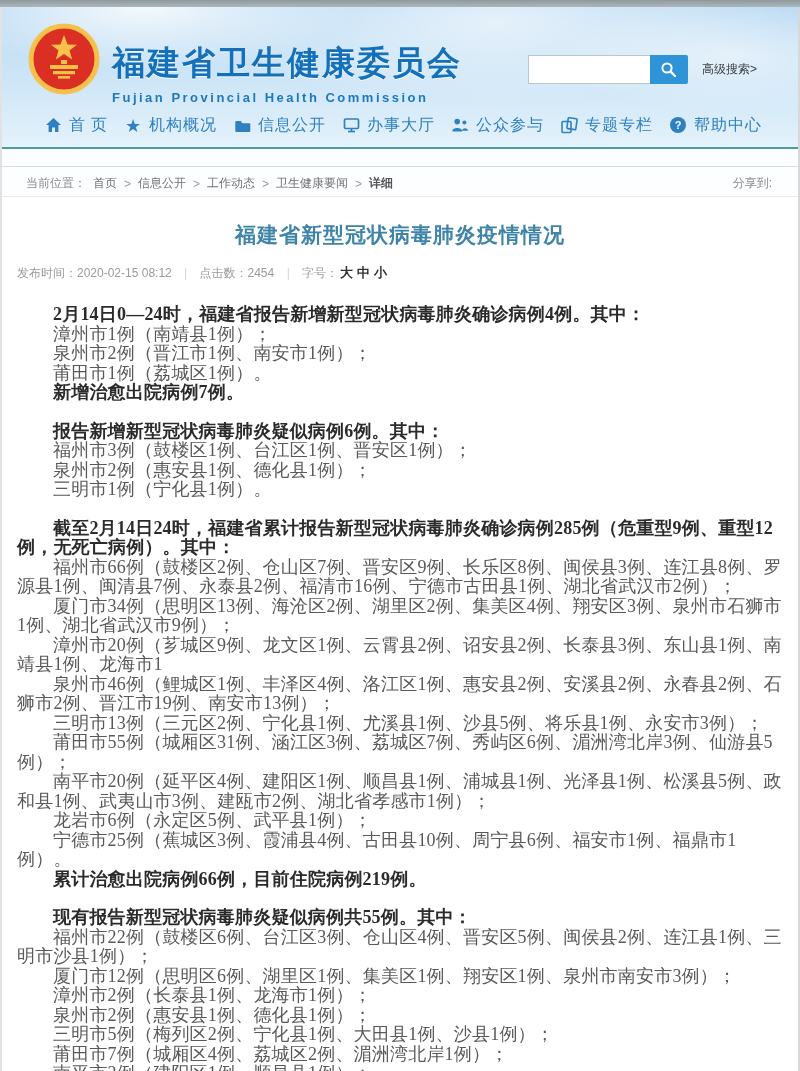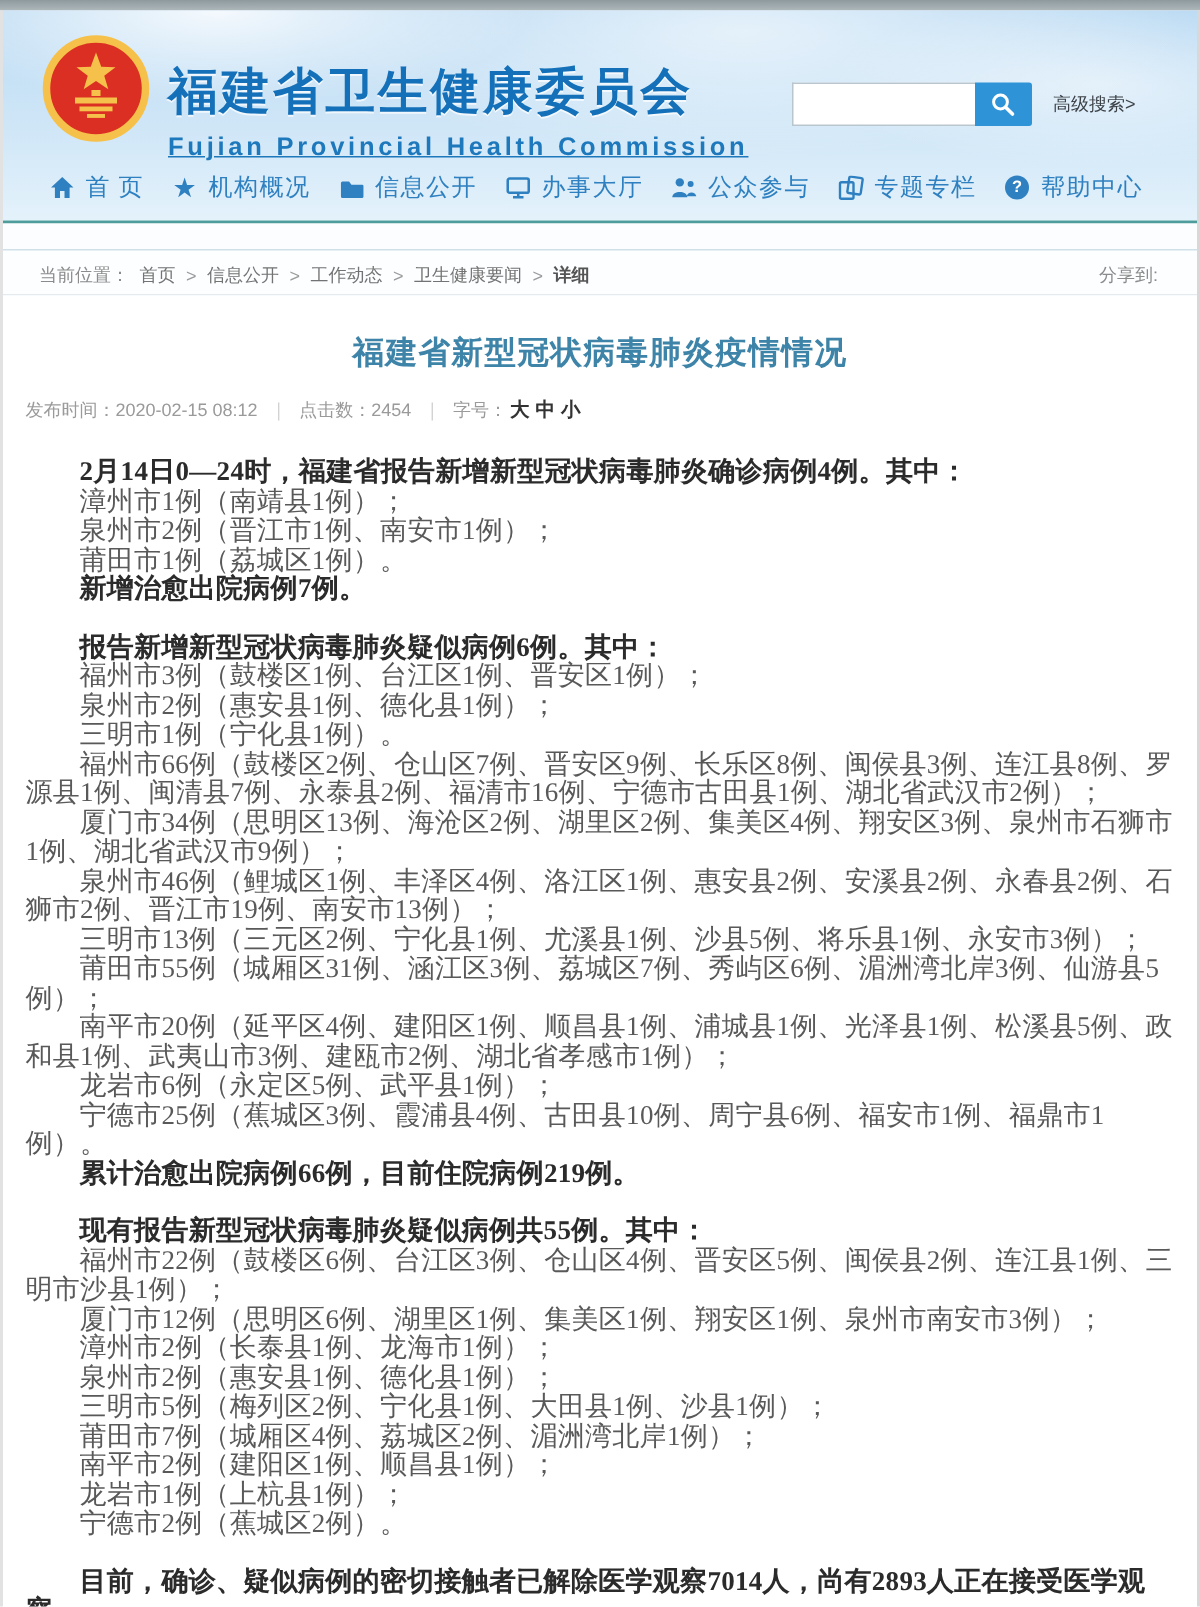--- a/index.html
+++ b/index.html
@@ -25,35 +25,35 @@
   .logo-row { display:flex; align-items:center; padding:12px 20px 4px 26px; height:96px; position:relative; }
   .emblem { width:72px; height:72px; flex:0 0 72px; }
   .org-titles { margin-left:12px; }
   .org-cn {
     font-size:33px; font-weight:bold; color:#1470b8; letter-spacing:2px;
     text-shadow:0 1px 0 rgba(255,255,255,.7);
     margin-top:28px;
   }
   .org-en {
     font-family:"Liberation Sans","DejaVu Sans",sans-serif;
-    font-size:17px; font-weight:bold; color:#1e78bc; letter-spacing:2.5px; margin-top:4px;text-decoration:underline;
+    font-size:13px; font-weight:bold; color:#1e78bc; letter-spacing:2.5px; margin-top:4px;
   }
   .search-area { position:absolute; right:41px; top:48px; display:flex; align-items:center; }
   .search-input {
     width:122px; height:29px; border:1px solid #b9c6cd; border-right:none;
     background:#ffffff; outline:none; padding:0 6px; font-size:13px;
   }
   .search-btn {
     width:38px; height:29px; background:#2f93d8; border:none; cursor:pointer;
     display:flex; align-items:center; justify-content:center; border-radius:0 2px 2px 0;
   }
   .adv-search { font-size:12px; color:#3c4146; margin-left:14px; cursor:pointer; font-family:"Liberation Sans",sans-serif; }
 
   
-  .nav { display:flex; justify-content:space-between; padding:0 36px 0 30px; height:44px; }
+  .nav { display:flex; justify-content:space-between; padding:0 36px 0 30px; height:44px;margin-left:12px; }
   .nav-item { display:flex; align-items:center; gap:7px; cursor:pointer; }
   .nav-item .ni { width:18px; height:17px; display:inline-flex; align-items:center; justify-content:center; }
   .nav-item svg { display:block; }
   .nav-label { font-size:16px; color:#2e80c0; letter-spacing:1px; }
   .star-glyph { color:#2e80c0; font-size:18px; line-height:17px; font-family:"DejaVu Sans",sans-serif; }
   .help-circle {
     width:16px; height:16px; border-radius:50%; background:#2e80c0; color:#fff;
     font:bold 11px/16px "Liberation Sans",sans-serif; text-align:center; display:inline-block;
   }
 
@@ -213,22 +213,24 @@
     <div class="article-body">
         <p class="para bold">2月14日0—24时，福建省报告新增新型冠状病毒肺炎确诊病例4例。其中：</p>
         <p class="para">漳州市1例（南靖县1例）；</p>
         <p class="para">泉州市2例（晋江市1例、南安市1例）；</p>
         <p class="para">莆田市1例（荔城区1例）。</p>
         <p class="para bold">新增治愈出院病例7例。</p>
         <p class="para bold gap">报告新增新型冠状病毒肺炎疑似病例6例。其中：</p>
         <p class="para">福州市3例（鼓楼区1例、台江区1例、晋安区1例）；</p>
         <p class="para">泉州市2例（惠安县1例、德化县1例）；</p>
         <p class="para">三明市1例（宁化县1例）。</p>
+        <p class="para bold gap">截至2月14日24时，福建省累计报告新型冠状病毒肺炎确诊病例285例（危重型9例、重型12例，无死亡病例）。其中：</p>
         <p class="para">福州市66例（鼓楼区2例、仓山区7例、晋安区9例、长乐区8例、闽侯县3例、连江县8例、罗源县1例、闽清县7例、永泰县2例、福清市16例、宁德市古田县1例、湖北省武汉市2例）；</p>
         <p class="para">厦门市34例（思明区13例、海沧区2例、湖里区2例、集美区4例、翔安区3例、泉州市石狮市1例、湖北省武汉市9例）；</p>
+        <p class="para">漳州市20例（芗城区9例、龙文区1例、云霄县2例、诏安县2例、长泰县3例、东山县1例、南靖县1例、龙海市1</p>
         <p class="para">泉州市46例（鲤城区1例、丰泽区4例、洛江区1例、惠安县2例、安溪县2例、永春县2例、石狮市2例、晋江市19例、南安市13例）；</p>
         <p class="para">三明市13例（三元区2例、宁化县1例、尤溪县1例、沙县5例、将乐县1例、永安市3例）；</p>
         <p class="para">莆田市55例（城厢区31例、涵江区3例、荔城区7例、秀屿区6例、湄洲湾北岸3例、仙游县5例）；</p>
         <p class="para">南平市20例（延平区4例、建阳区1例、顺昌县1例、浦城县1例、光泽县1例、松溪县5例、政和县1例、武夷山市3例、建瓯市2例、湖北省孝感市1例）；</p>
         <p class="para">龙岩市6例（永定区5例、武平县1例）；</p>
         <p class="para">宁德市25例（蕉城区3例、霞浦县4例、古田县10例、周宁县6例、福安市1例、福鼎市1例）。</p>
         <p class="para bold">累计治愈出院病例66例，目前住院病例219例。</p>
         <p class="para bold gap">现有报告新型冠状病毒肺炎疑似病例共55例。其中：</p>
         <p class="para">福州市22例（鼓楼区6例、台江区3例、仓山区4例、晋安区5例、闽侯县2例、连江县1例、三明市沙县1例）；</p>
         <p class="para">厦门市12例（思明区6例、湖里区1例、集美区1例、翔安区1例、泉州市南安市3例）；</p>

